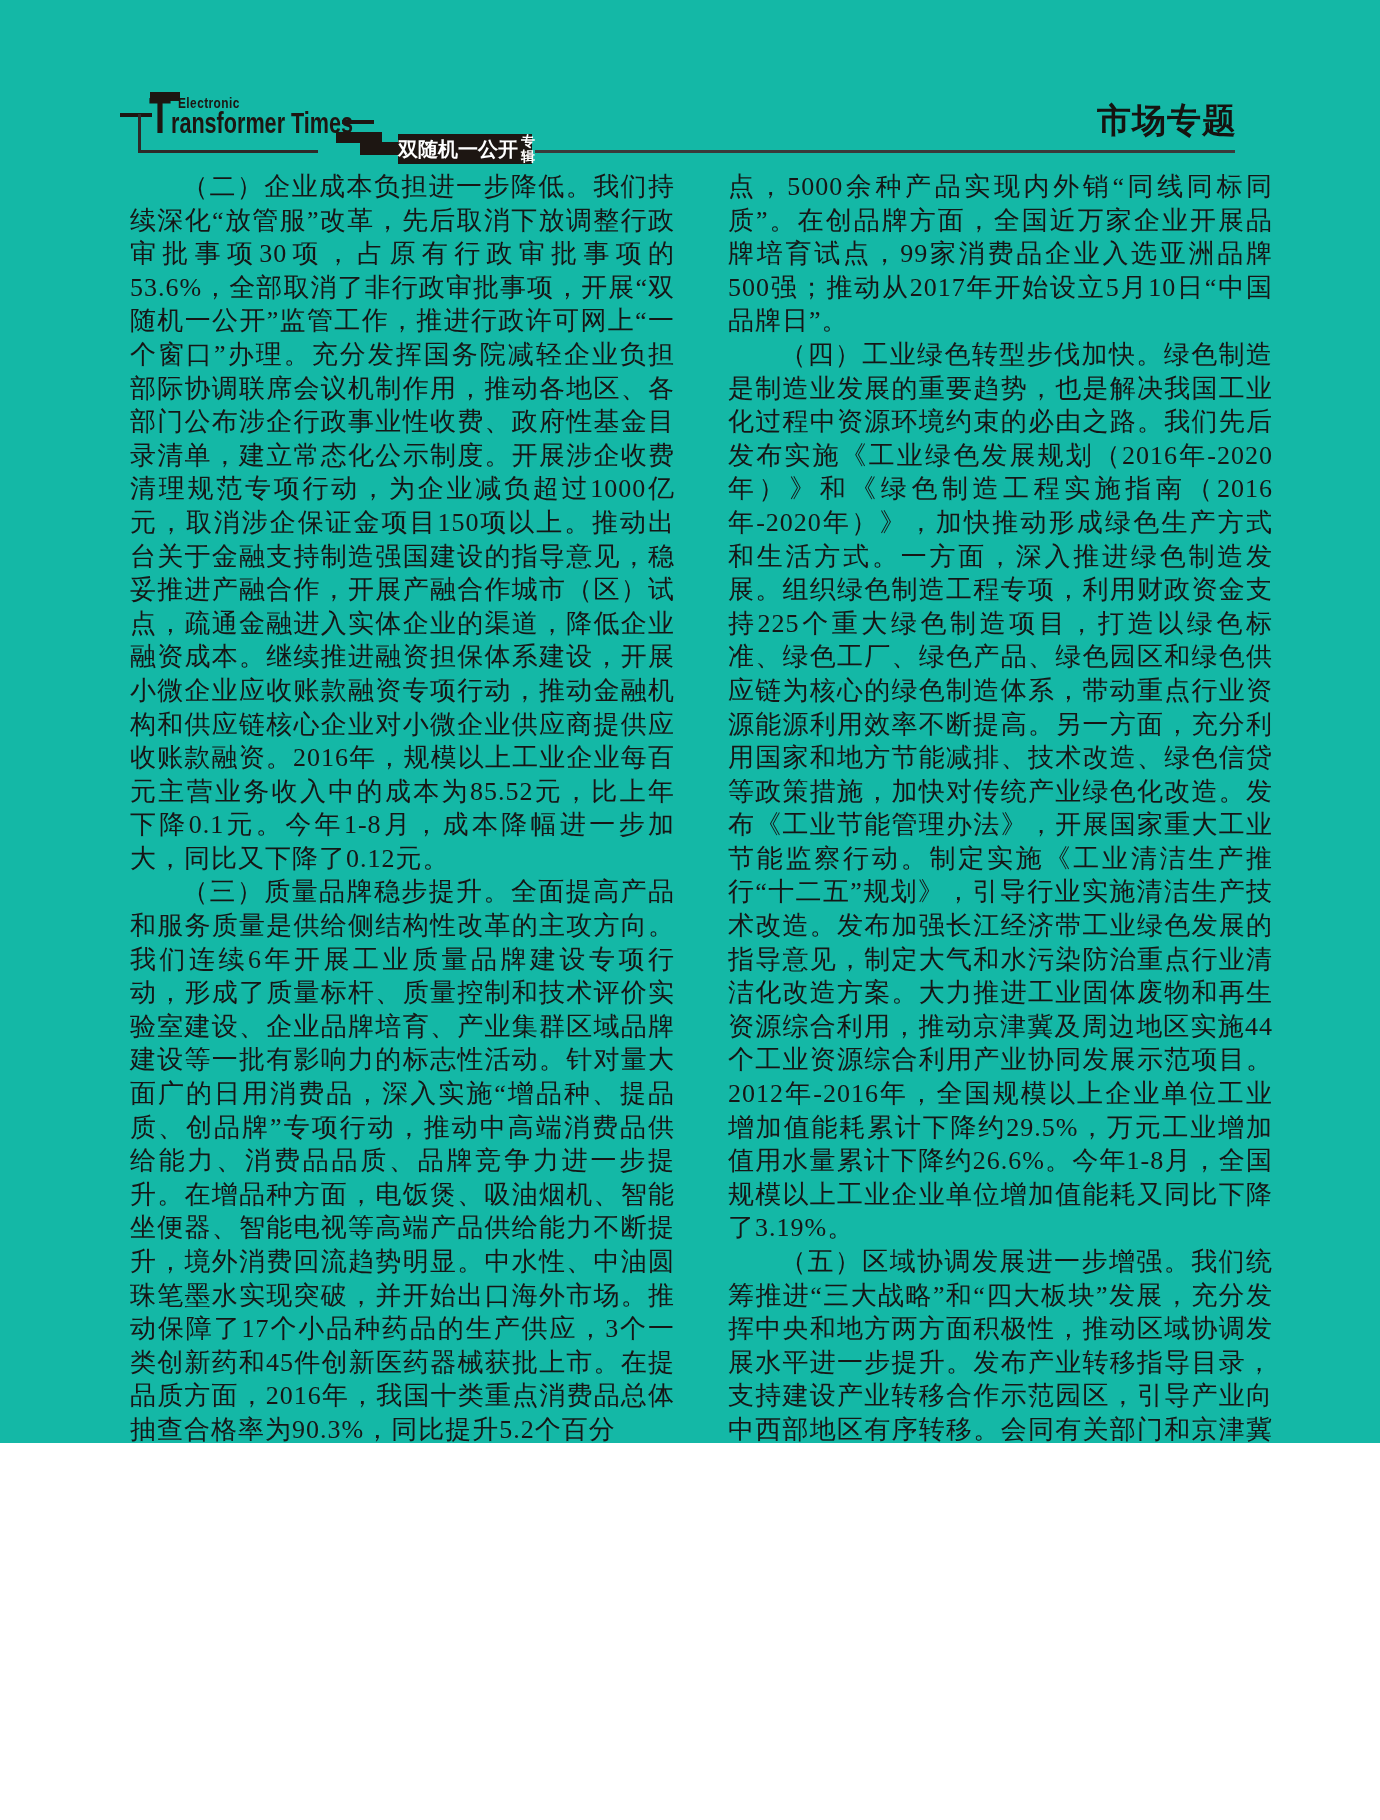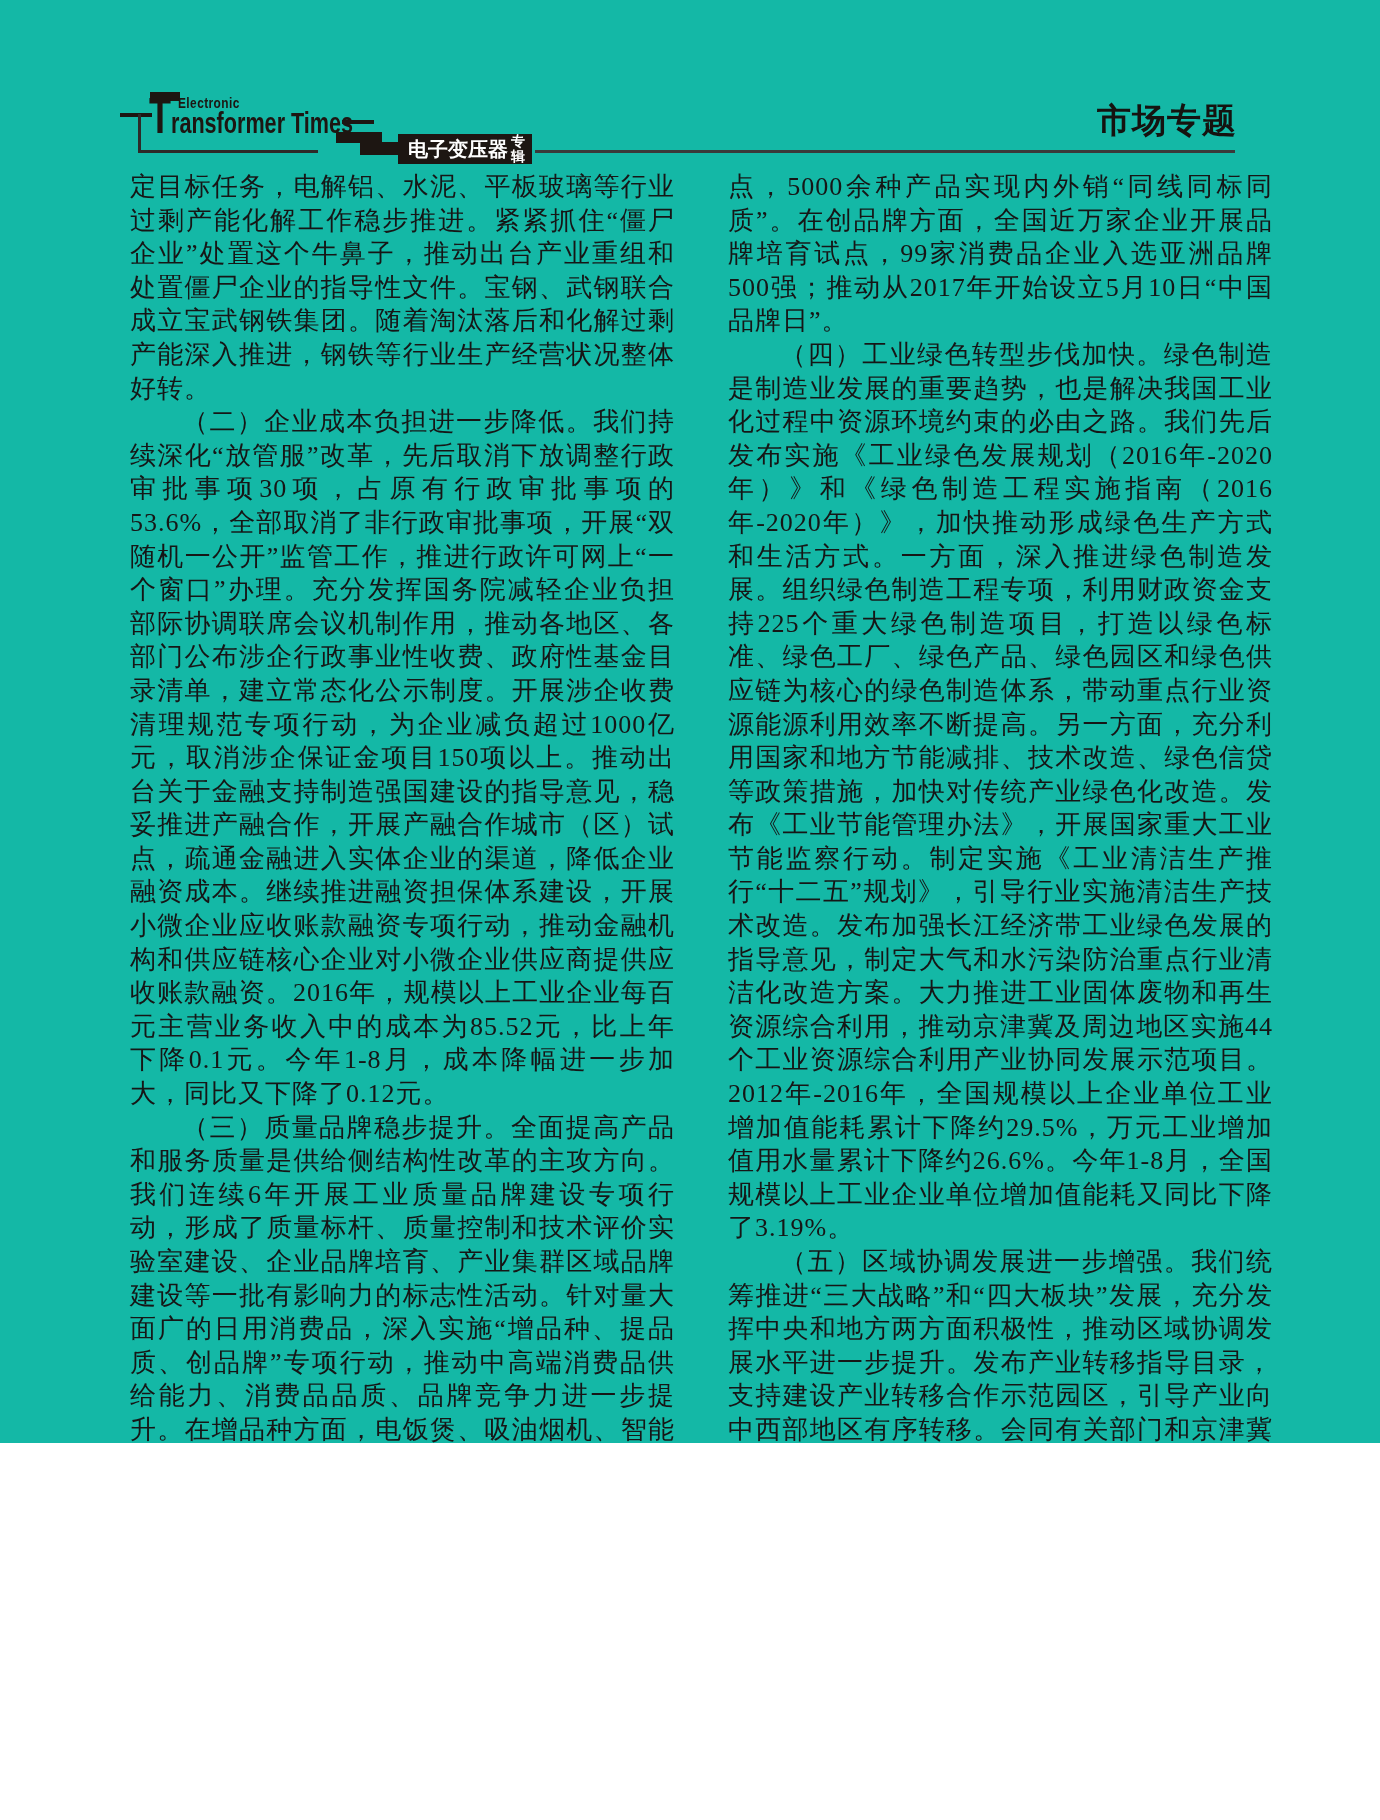--- a/index.html
+++ b/index.html
@@ -88,28 +88,27 @@
     <span class="logo-electronic">Electronic</span>
     <div class="logo-main">Transformer Times</div>
     <div class="logo-dash-left"></div>
     <div class="logo-dash-right"></div>
     <div class="logo-vline"></div>
     <div class="rule-left"></div>
     <div class="rule-right"></div>
     <div class="logo-step1"></div>
     <div class="logo-step2"></div>
     <div class="logo-box">
-      <span class="logo-box-label">电子变压器</span>
+      <span class="logo-box-label">双随机一公开</span>
       <span class="logo-box-sub">专辑</span>
     </div>
     <div class="section-title">市场专题</div>
   </header>
 
   <div class="column col-left">
-    <p class="noindent">定目标任务，电解铝、水泥、平板玻璃等行业过剩产能化解工作稳步推进。紧紧抓住“僵尸企业”处置这个牛鼻子，推动出台产业重组和处置僵尸企业的指导性文件。宝钢、武钢联合成立宝武钢铁集团。随着淘汰落后和化解过剩产能深入推进，钢铁等行业生产经营状况整体好转。</p>
     <p>（二）企业成本负担进一步降低。我们持续深化“放管服”改革，先后取消下放调整行政审批事项30项，占原有行政审批事项的53.6%，全部取消了非行政审批事项，开展“双随机一公开”监管工作，推进行政许可网上“一个窗口”办理。充分发挥国务院减轻企业负担部际协调联席会议机制作用，推动各地区、各部门公布涉企行政事业性收费、政府性基金目录清单，建立常态化公示制度。开展涉企收费清理规范专项行动，为企业减负超过1000亿元，取消涉企保证金项目150项以上。推动出台关于金融支持制造强国建设的指导意见，稳妥推进产融合作，开展产融合作城市（区）试点，疏通金融进入实体企业的渠道，降低企业融资成本。继续推进融资担保体系建设，开展小微企业应收账款融资专项行动，推动金融机构和供应链核心企业对小微企业供应商提供应收账款融资。2016年，规模以上工业企业每百元主营业务收入中的成本为85.52元，比上年下降0.1元。今年1-8月，成本降幅进一步加大，同比又下降了0.12元。</p>
     <p>（三）质量品牌稳步提升。全面提高产品和服务质量是供给侧结构性改革的主攻方向。我们连续6年开展工业质量品牌建设专项行动，形成了质量标杆、质量控制和技术评价实验室建设、企业品牌培育、产业集群区域品牌建设等一批有影响力的标志性活动。针对量大面广的日用消费品，深入实施“增品种、提品质、创品牌”专项行动，推动中高端消费品供给能力、消费品品质、品牌竞争力进一步提升。在增品种方面，电饭煲、吸油烟机、智能坐便器、智能电视等高端产品供给能力不断提升，境外消费回流趋势明显。中水性、中油圆珠笔墨水实现突破，并开始出口海外市场。推动保障了17个小品种药品的生产供应，3个一类创新药和45件创新医药器械获批上市。在提品质方面，2016年，我国十类重点消费品总体抽查合格率为90.3%，同比提升5.2个百分</p>
   </div>
 
   <div class="column col-right">
     <p class="noindent">点，5000余种产品实现内外销“同线同标同质”。在创品牌方面，全国近万家企业开展品牌培育试点，99家消费品企业入选亚洲品牌500强；推动从2017年开始设立5月10日“中国品牌日”。</p>
     <p>（四）工业绿色转型步伐加快。绿色制造是制造业发展的重要趋势，也是解决我国工业化过程中资源环境约束的必由之路。我们先后发布实施《工业绿色发展规划（2016年-2020年）》和《绿色制造工程实施指南（2016年-2020年）》，加快推动形成绿色生产方式和生活方式。一方面，深入推进绿色制造发展。组织绿色制造工程专项，利用财政资金支持225个重大绿色制造项目，打造以绿色标准、绿色工厂、绿色产品、绿色园区和绿色供应链为核心的绿色制造体系，带动重点行业资源能源利用效率不断提高。另一方面，充分利用国家和地方节能减排、技术改造、绿色信贷等政策措施，加快对传统产业绿色化改造。发布《工业节能管理办法》，开展国家重大工业节能监察行动。制定实施《工业清洁生产推行“十二五”规划》，引导行业实施清洁生产技术改造。发布加强长江经济带工业绿色发展的指导意见，制定大气和水污染防治重点行业清洁化改造方案。大力推进工业固体废物和再生资源综合利用，推动京津冀及周边地区实施44个工业资源综合利用产业协同发展示范项目。2012年-2016年，全国规模以上企业单位工业增加值能耗累计下降约29.5%，万元工业增加值用水量累计下降约26.6%。今年1-8月，全国规模以上工业企业单位增加值能耗又同比下降了3.19%。</p>
     <p>（五）区域协调发展进一步增强。我们统筹推进“三大战略”和“四大板块”发展，充分发挥中央和地方两方面积极性，推动区域协调发展水平进一步提升。发布产业转移指导目录，支持建设产业转移合作示范园区，引导产业向中西部地区有序转移。会同有关部门和京津冀三省市制定《京津冀协同发展产业升级转移规划》和《京津冀产业转移指南》，明确京津冀地区产业发展定位，支持河北雄安新区规划建设，推动北京非首都功能疏解。制定长江经济带创新驱动产业转型升级方案，组织编制《长江经济带产业转移指南》和《长江经济带产业发展市场准入负面清单》，推动产业沿江</p>
   </div>
 

